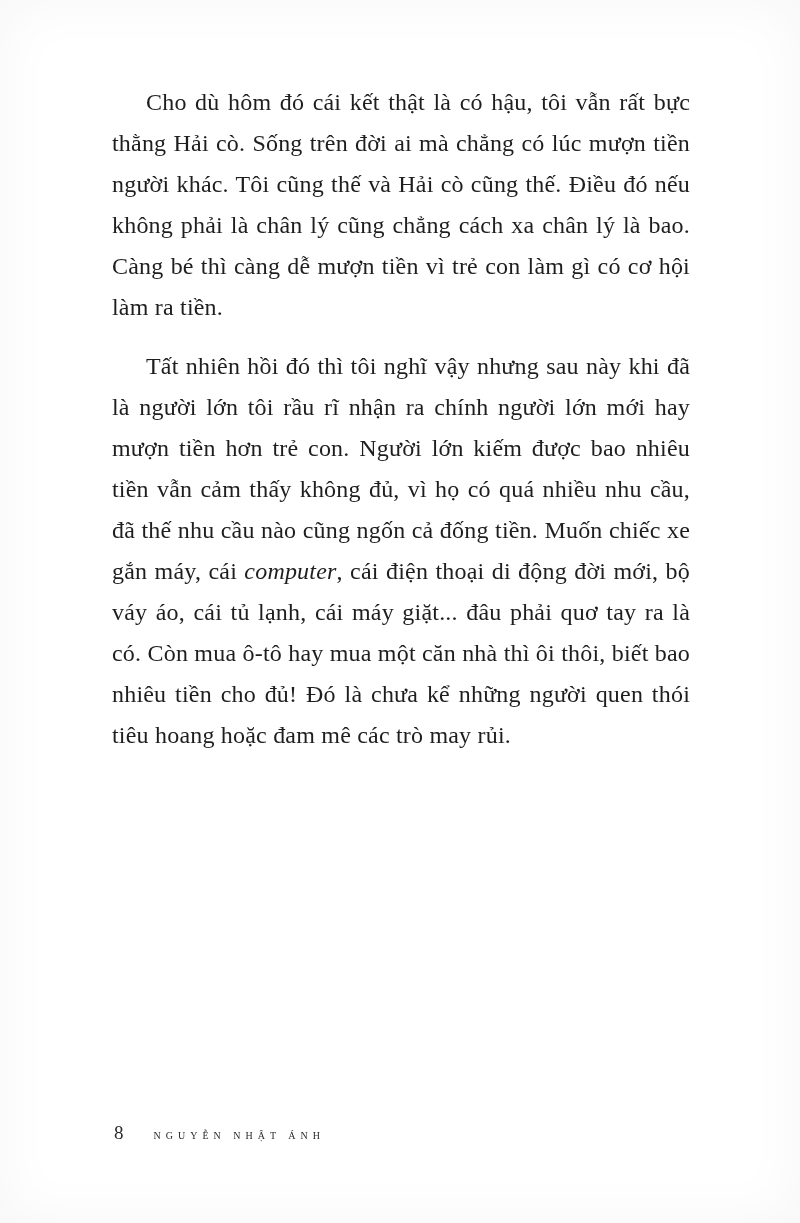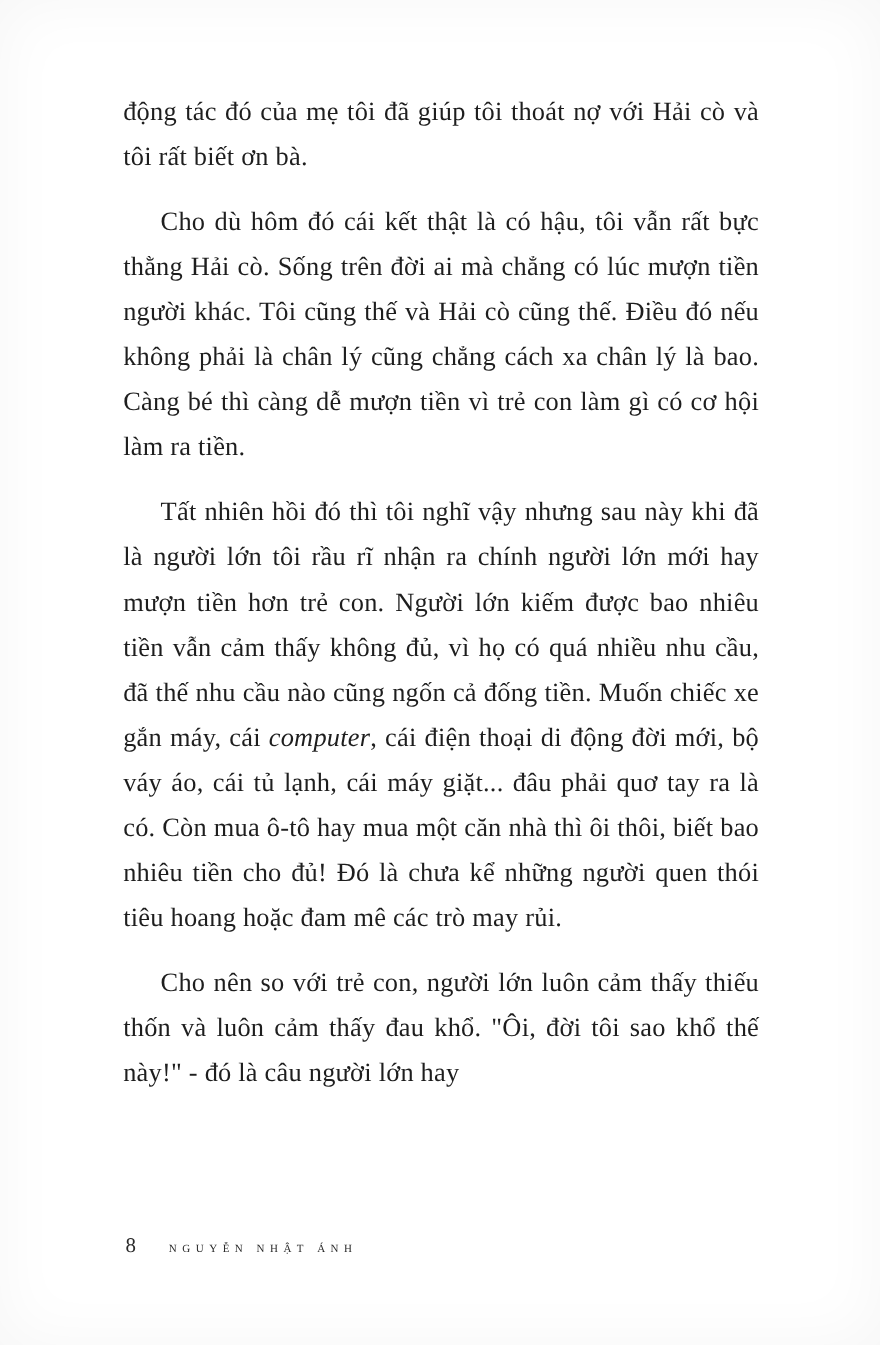--- a/index.html
+++ b/index.html
@@ -57,22 +57,20 @@
     letter-spacing: 5px;
     text-transform: uppercase;
     color: #2a2a2a;
   }
 </style>
 </head>
 <body>
 
 <div class="page">
   <div class="text-block">
-      <p class="para"><span>động tác đó của mẹ tôi đã giúp tôi thoát nợ với Hải cò và tôi rất biết ơn bà.</span></p>
       <p class="para indent"><span>Cho dù hôm đó cái kết thật là có hậu, tôi vẫn rất bực thằng Hải cò. Sống trên đời ai mà chẳng có lúc mượn tiền người khác. Tôi cũng thế và Hải cò cũng thế. Điều đó nếu không phải là chân lý cũng chẳng cách xa chân lý là bao. Càng bé thì càng dễ mượn tiền vì trẻ con làm gì có cơ hội làm ra tiền.</span></p>
       <p class="para indent"><span>Tất nhiên hồi đó thì tôi nghĩ vậy nhưng sau này khi đã là người lớn tôi rầu rĩ nhận ra chính người lớn mới hay mượn tiền hơn trẻ con. Người lớn kiếm được bao nhiêu tiền vẫn cảm thấy không đủ, vì họ có quá nhiều nhu cầu, đã thế nhu cầu nào cũng ngốn cả đống tiền. Muốn chiếc xe gắn máy, cái </span><em>computer</em><span>, cái điện thoại di động đời mới, bộ váy áo, cái tủ lạnh, cái máy giặt... đâu phải quơ tay ra là có. Còn mua ô-tô hay mua một căn nhà thì ôi thôi, biết bao nhiêu tiền cho đủ! Đó là chưa kể những người quen thói tiêu hoang hoặc đam mê các trò may rủi.</span></p>
-      <p class="para indent"><span>Cho nên so với trẻ con, người lớn luôn cảm thấy thiếu thốn và luôn cảm thấy đau khổ. "Ôi, đời tôi sao khổ thế này!" - đó là câu người lớn hay</span></p>
     </div>
   <div class="footer">
     <span class="page-number">8</span>
     <span class="author">nguyễn nhật ánh</span>
   </div>
 </div>
 
 </body></html>

